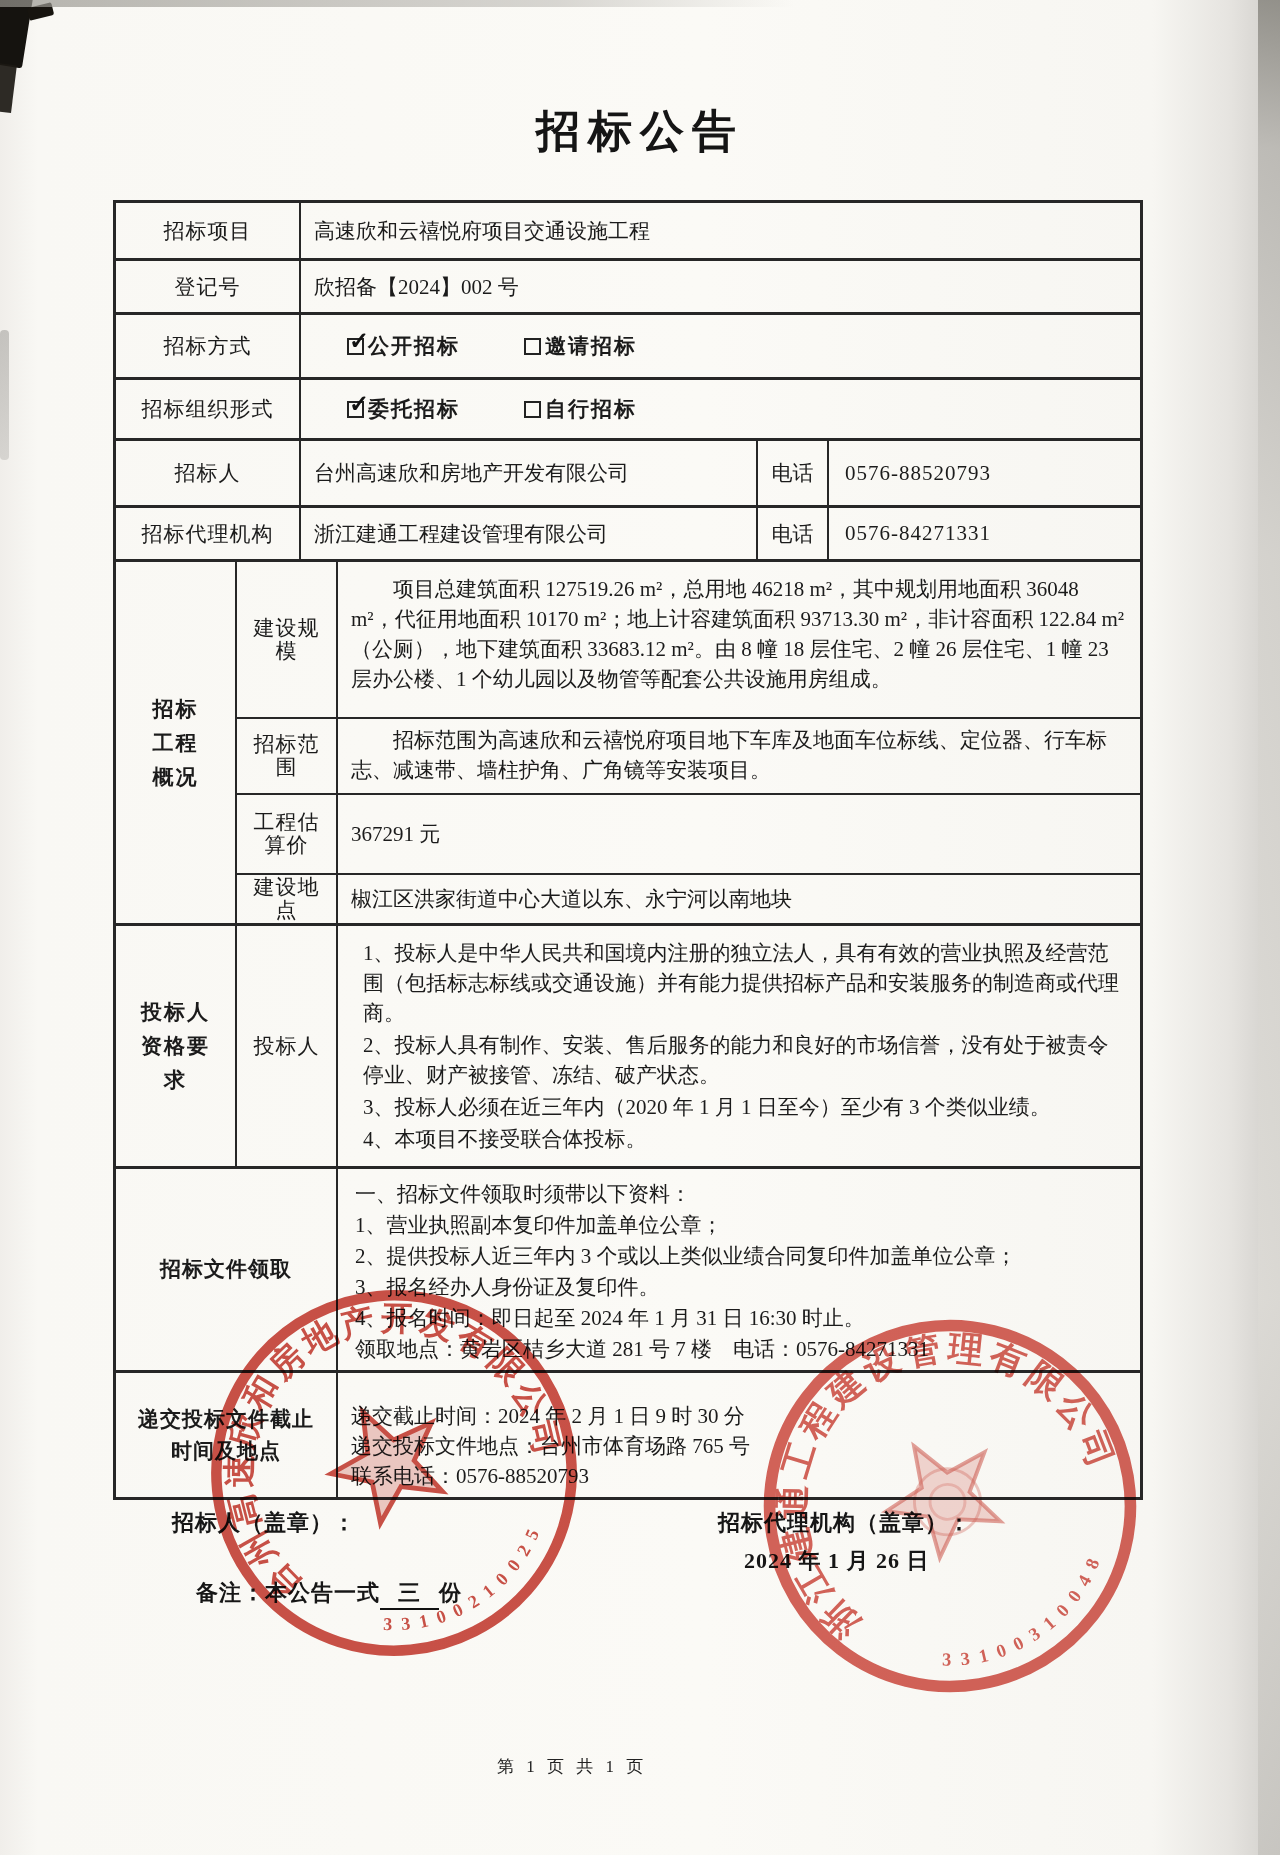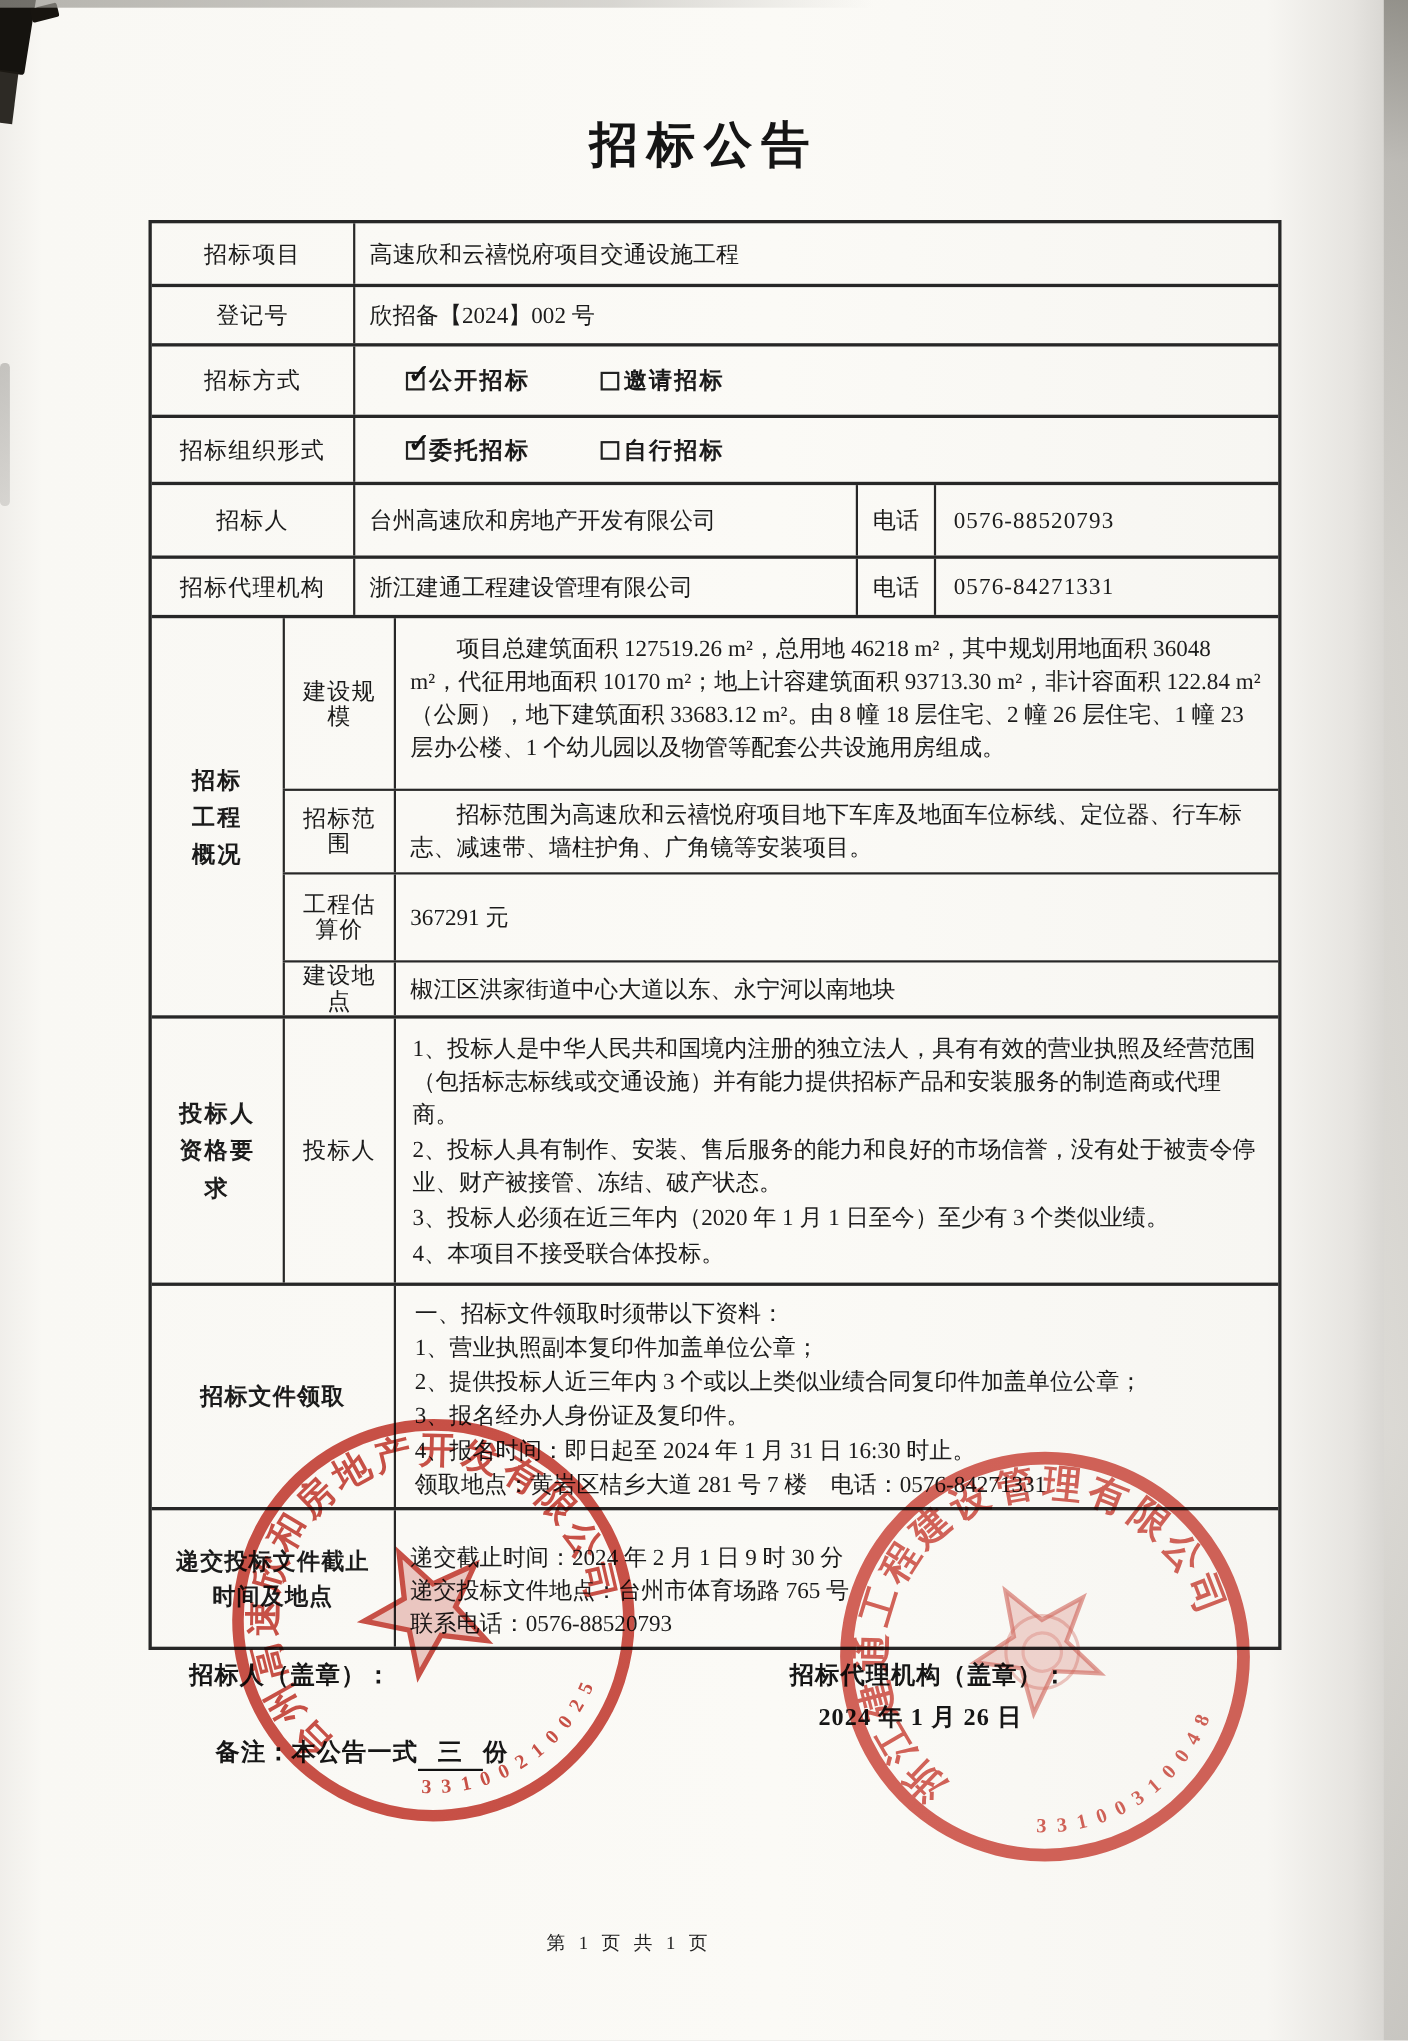--- a/index.html
+++ b/index.html
@@ -23,21 +23,21 @@
   .art-right { right:0; top:0; width:22px; height:100%;
     background:linear-gradient(180deg,#88867f 0%, #b9b7b2 8%, #d4d2cd 30%, #dcdad5 70%, #c6c4bf 100%); opacity:.85; }
 
   .doc-title {
     position:absolute; left:0; top:102px; width:100%;
     text-align:center; font-size:44px; font-weight:700; letter-spacing:8px; color:#151515;
     z-index:2;
   }
 
   .tender-table {
-    position:absolute; left:135px; top:200px; width:1030px; height:1300px;
+    position:absolute; left:113px; top:200px; width:1030px; height:1300px;
     border:3px solid #272727; z-index:2;
     display:flex; flex-direction:column;
     font-size:21px;
   }
   .t-row { display:flex; border-top:3px solid #272727; }
   .t-row:first-child { border-top:none; }
   .cell { display:flex; align-items:center; }
   .lbl { justify-content:center; text-align:center; letter-spacing:1px; }
   .lbl-main { width:183px; flex:0 0 183px; }
   .content { flex:1 1 auto; border-left:2px solid #272727; padding-left:13px; }
@@ -204,21 +204,21 @@
       </div>
     </div>
 
     <div class="t-row" style="height:255px">
       <div class="cell outer-lbl">
         <div class="stack wide">投标人资格要求</div>
       </div>
       <div class="cell sub-lbl">
         <div class="stack">投标人</div>
       </div>
-      <div class="content" style="padding-left:2px">
+      <div class="content" style="padding-left:12px">
         <div class="q-items">
           <p>1、投标人是中华人民共和国境内注册的独立法人，具有有效的营业执照及经营范围（包括标志标线或交通设施）并有能力提供招标产品和安装服务的制造商或代理商。</p>
           <p>2、投标人具有制作、安装、售后服务的能力和良好的市场信誉，没有处于被责令停业、财产被接管、冻结、破产状态。</p>
           <p>3、投标人必须在近三年内（2020 年 1 月 1 日至今）至少有 3 个类似业绩。</p>
           <p>4、本项目不接受联合体投标。</p>
         </div>
       </div>
     </div>
 
     <div class="t-row" style="height:204px">

